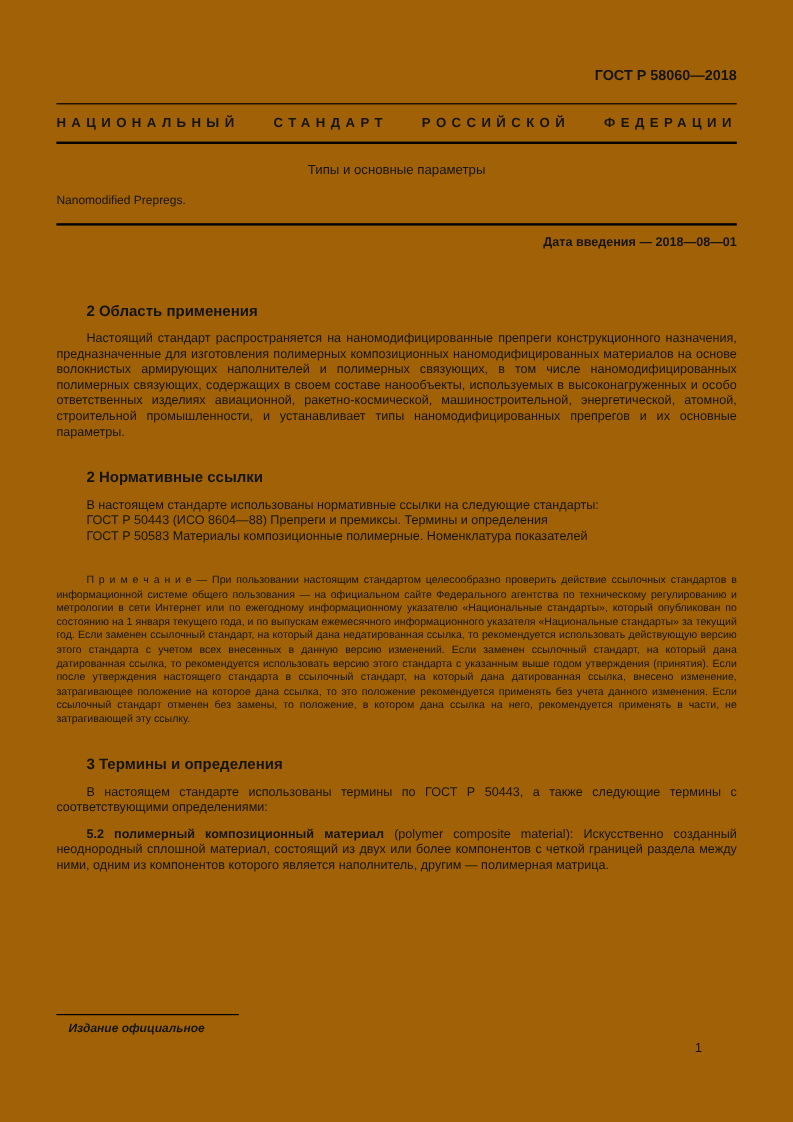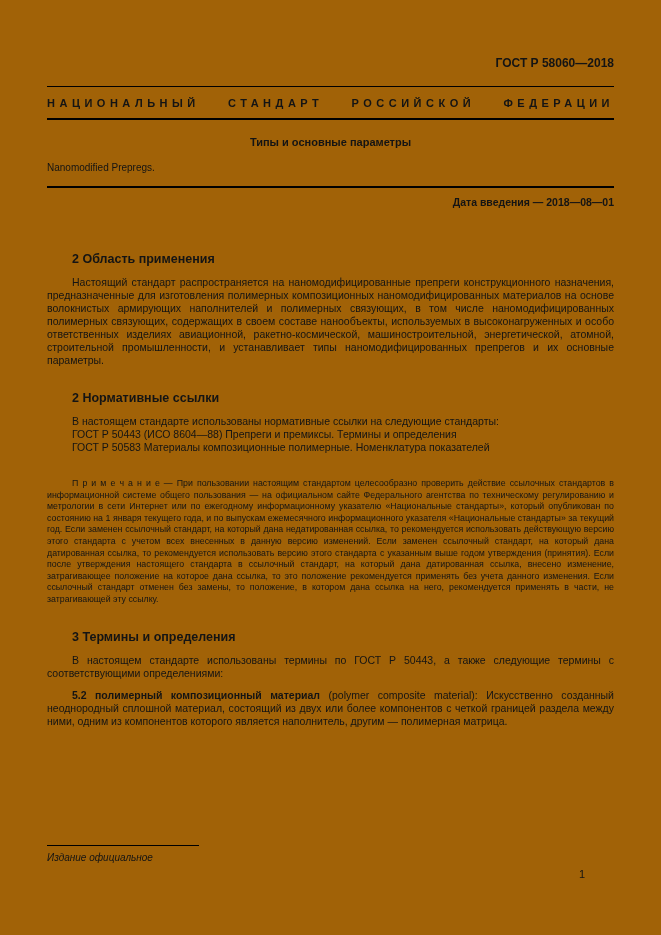--- a/index.html
+++ b/index.html
@@ -46,21 +46,21 @@
   .title-main {
     margin-top: 25px;
     text-align: center;
     font-weight: bold;
     font-size: 12px;
     line-height: 14px;
   }
   .title-sub {
     margin-top: 16px;
     text-align: center;
-    font-weight: bold;
+    font-weight: normal;
     font-size: 11px;
     line-height: 13px;
   }
   .title-en {
     margin-top: 12px;
     font-size: 10px;
     line-height: 13px;
   }
 
   .date-line {
@@ -102,23 +102,23 @@
 
   .footer-rule {
     position: absolute;
     left: 47px;
     top: 845px;
     width: 152px;
     border-top: 1px solid #000;
   }
   .footer-note {
     position: absolute;
-    left: 47px;
+    left: 57px;
     top: 851px;
-    font-weight: normal;
+    font-weight: bold;
     font-style: italic;
     font-size: 10px;
     line-height: 13px;
   }
   .page-number {
     position: absolute;
     right: 76px;
     top: 868px;
     font-size: 11px;
     line-height: 13px;

